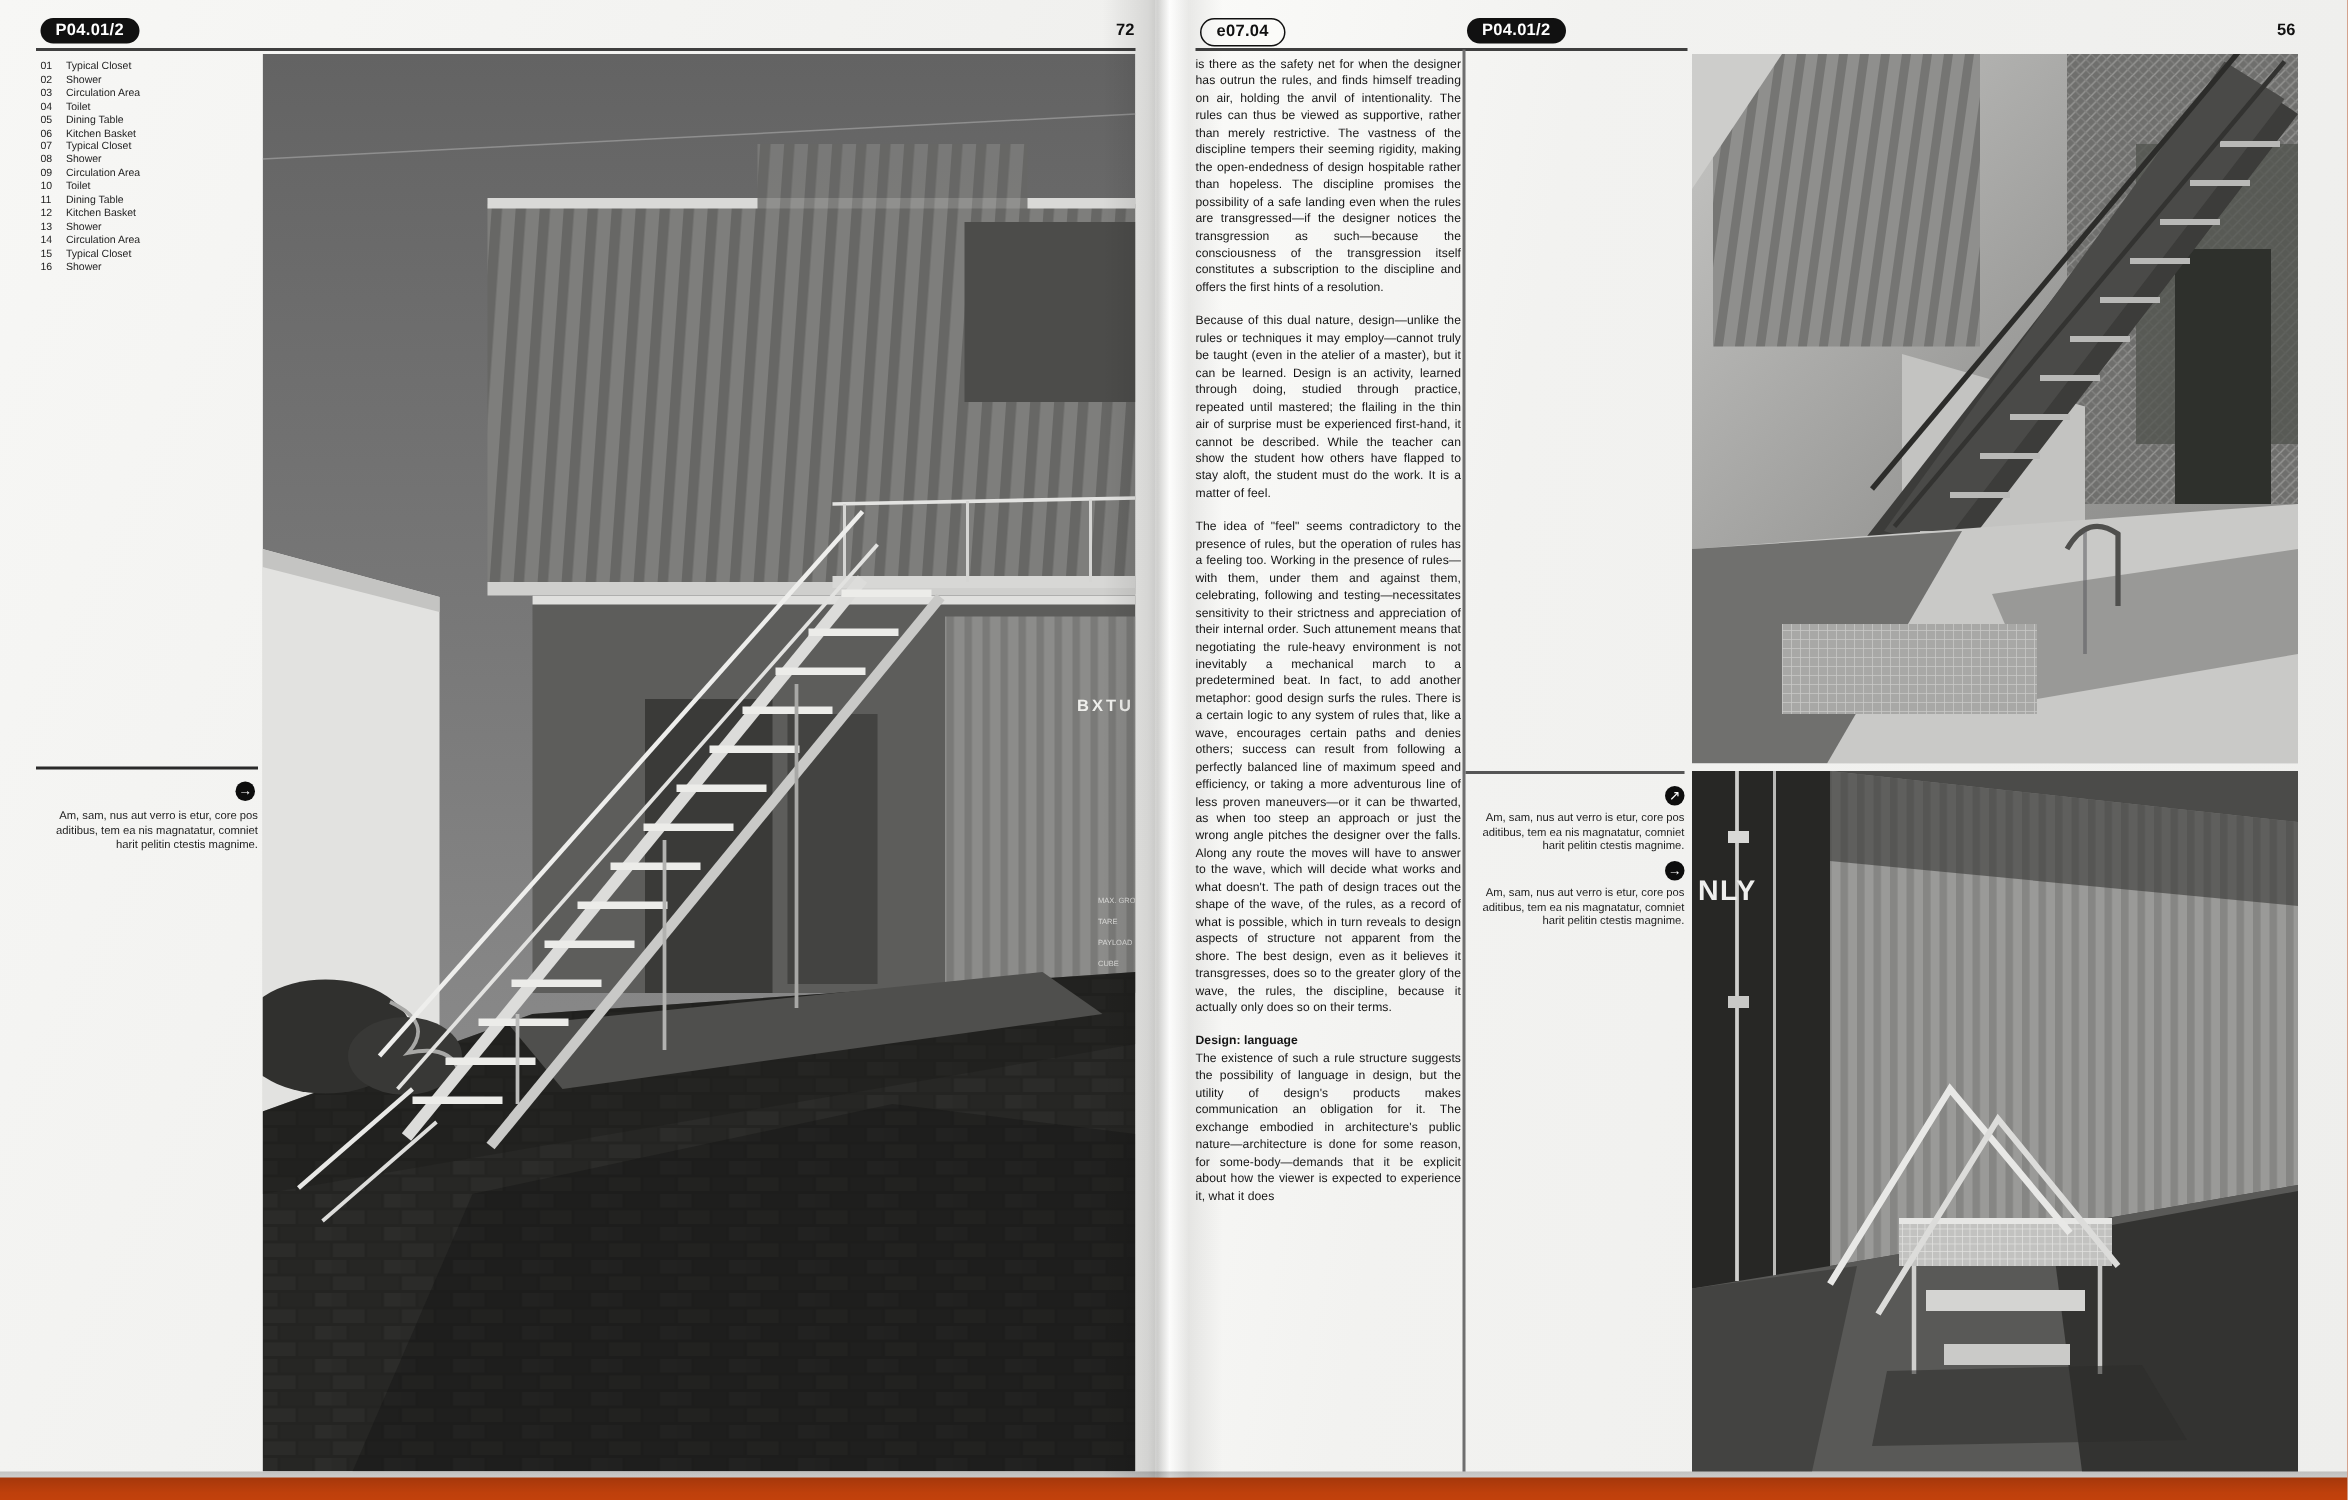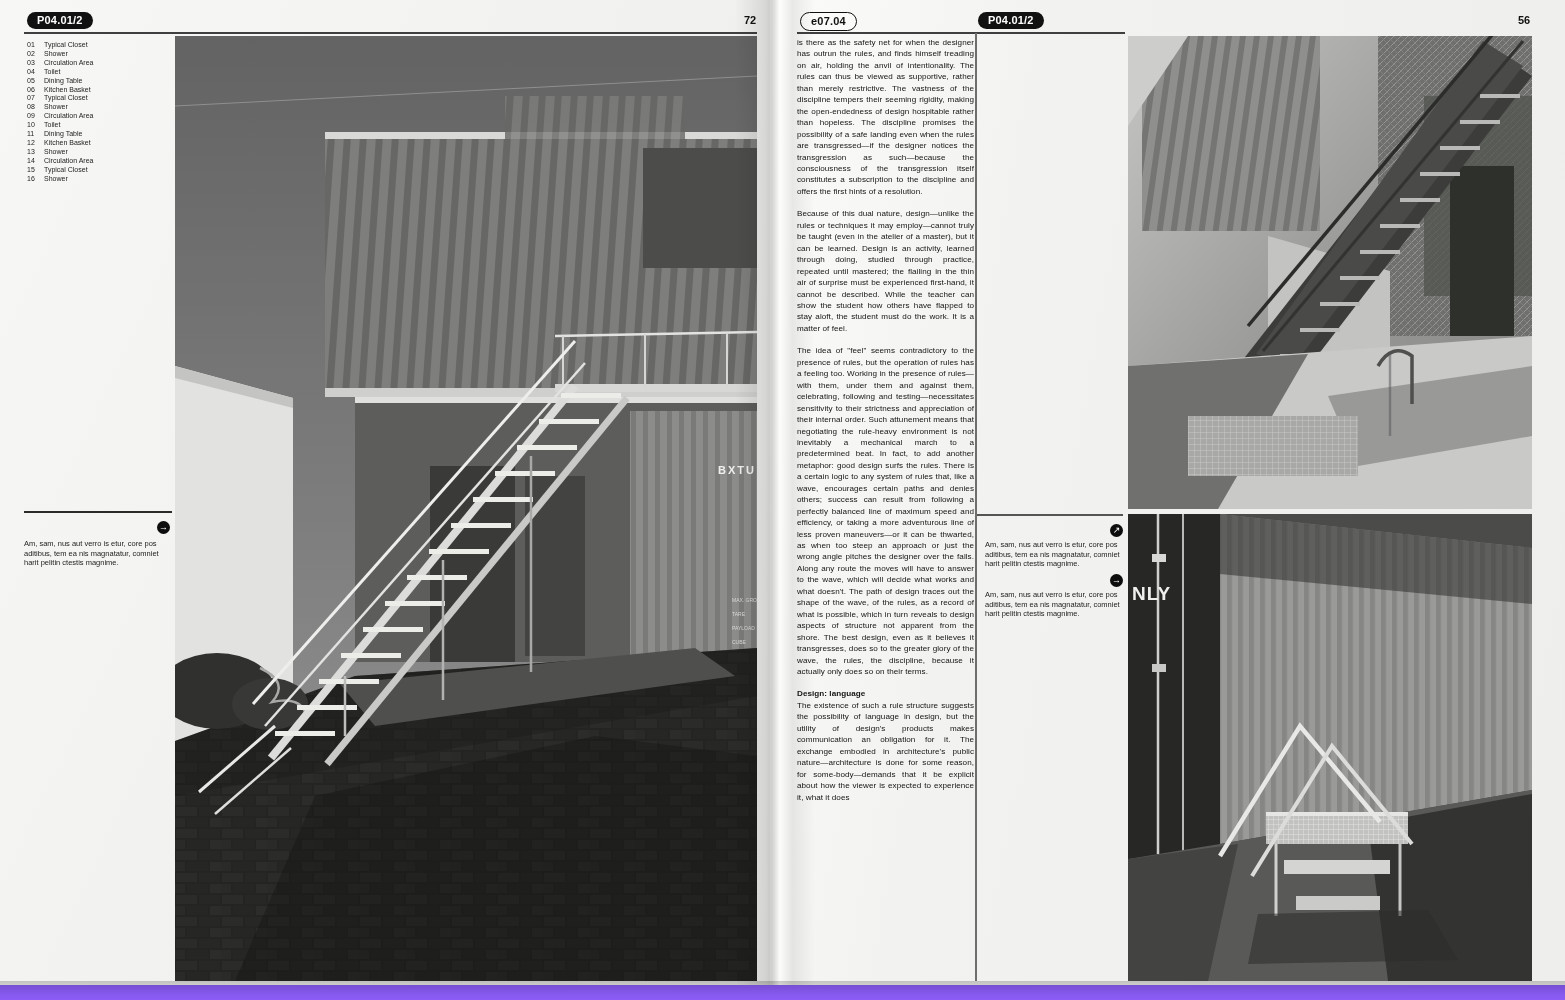--- a/index.html
+++ b/index.html
@@ -1,17 +1,17 @@
 <!DOCTYPE html>
 <html><head>
 <meta charset="utf-8">
 <style>
   html,body{margin:0;padding:0;background:#dcdcda;}
   .spread{position:relative;width:1565px;height:1000px;overflow:hidden;
-          font-family:"Liberation Sans", sans-serif;background:#8b5cf6;}
+          font-family:"Liberation Sans", sans-serif;background:#c2410c;}
   .page{position:absolute;top:0;height:985px;}
   .page-left{left:0;width:770px;background:linear-gradient(115deg,#f7f7f5 0%,#f1f1ef 55%,#ebebe9 100%);}
   .page-right{left:770px;width:795px;background:linear-gradient(100deg,#fbfbf9 0%,#f2f2f0 30%,#eeeeec 100%);}
   .gutter{position:absolute;left:735px;top:0;width:80px;height:985px;pointer-events:none;
           background:linear-gradient(90deg,rgba(0,0,0,0) 0%,rgba(0,0,0,0.10) 38%,rgba(0,0,0,0.16) 46%,
           rgba(255,255,255,0.65) 56%,rgba(0,0,0,0.07) 72%,rgba(0,0,0,0) 100%);}
   .bottom-shadow{position:absolute;left:0;top:981px;width:1565px;height:19px;
           background:linear-gradient(180deg,rgba(0,0,0,0.20),rgba(0,0,0,0.02) 75%,rgba(0,0,0,0) 100%);}
 
   .tag{position:absolute;font-size:11px;font-weight:bold;letter-spacing:.2px;
@@ -24,21 +24,21 @@
   .rule-v{position:absolute;width:1.5px;background:#6e6e6e;}
 
   .legend{position:absolute;left:27px;top:41px;font-size:7px;line-height:8.9px;color:#1d1d1d;}
   .legend-row{display:flex;}
   .legend-num{width:17px;flex:none;}
   .legend-label{flex:none;}
 
   .photo{position:absolute;overflow:hidden;}
   .photo svg{display:block;}
 
-  .caption{position:absolute;font-size:7.5px;line-height:9.6px;color:#1d1d1d;text-align:left;}
+  .caption{position:absolute;font-size:7.5px;line-height:9.6px;color:#1d1d1d;text-align:right;}
   .cap-icon{position:absolute;width:13px;height:13px;border-radius:50%;background:#0d0d0d;color:#fff;
             font-size:9px;line-height:13px;text-align:center;}
 
   .article{position:absolute;left:797px;top:37px;width:177px;font-size:8.1px;line-height:11.45px;
            text-align:justify;color:#141414;letter-spacing:.05px;}
   .article p{margin:0 0 11px 0;}
   .article .heading{font-weight:bold;margin:0;}
 </style>
 </head>
 <body>

